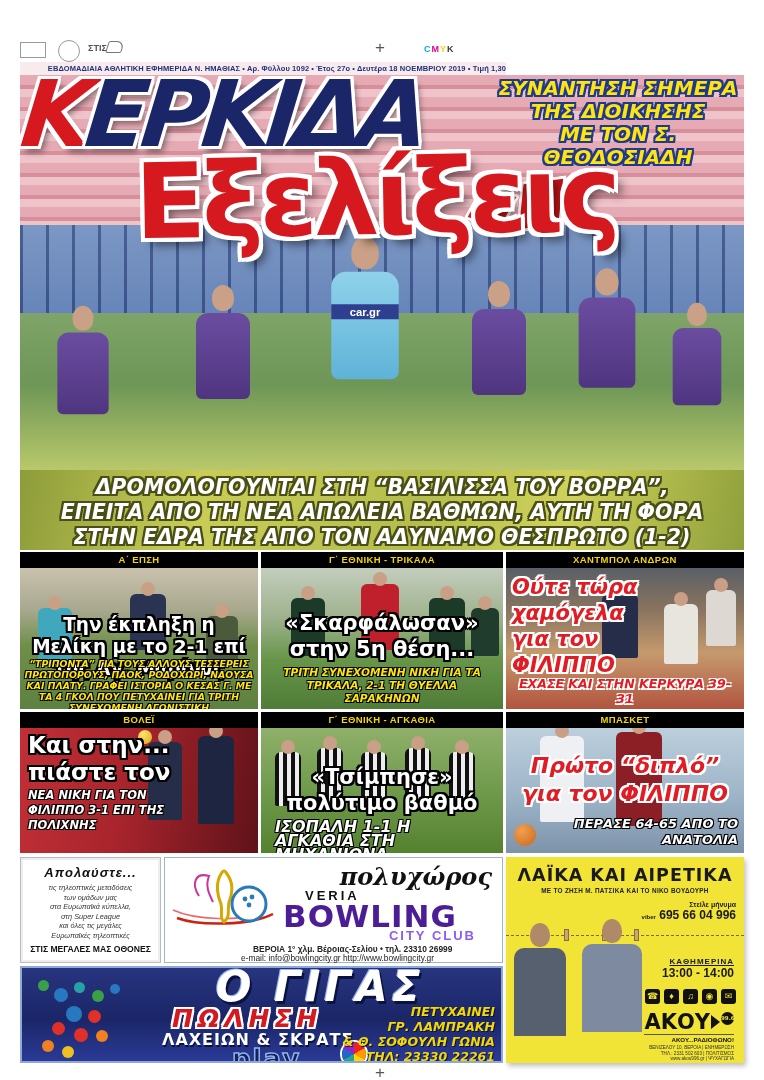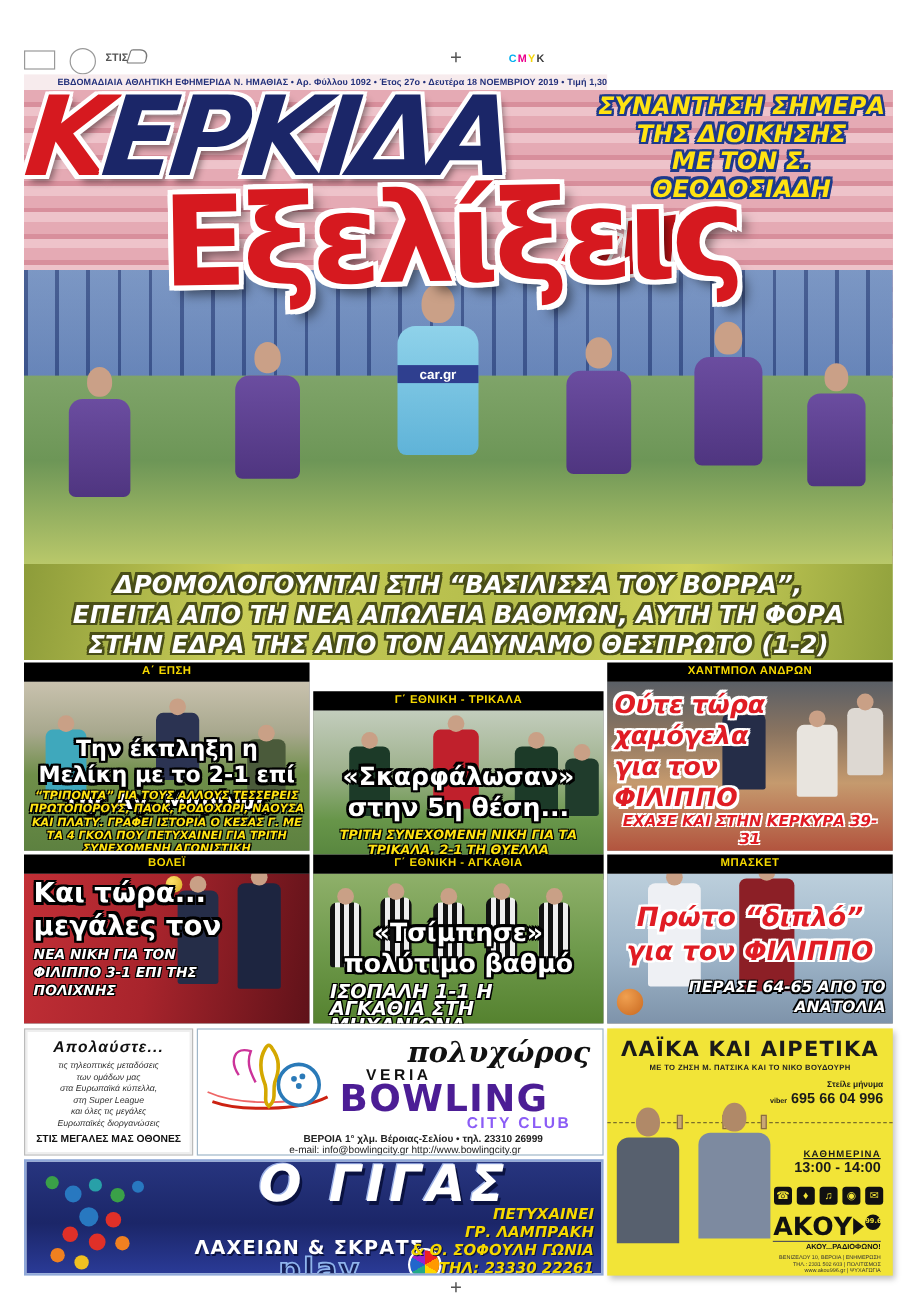--- a/index.html
+++ b/index.html
@@ -63,21 +63,21 @@
     background:linear-gradient(100deg,#8d9c3a 0%,#c9cd57 25%,#b4bd4c 55%,#cfd25a 75%,#8fa03c 100%); }
   .deck div { text-align:center; font-family:"DejaVu Sans", sans-serif; font-weight:900; font-style:italic; font-size:20.5px; line-height:25px; color:#fff;
     text-shadow:-2px -2px 0 #4a4f18,2px -2px 0 #4a4f18,-2px 2px 0 #4a4f18,2px 2px 0 #4a4f18,0 -2px 0 #4a4f18,0 2px 0 #4a4f18,-2px 0 0 #4a4f18,2px 0 0 #4a4f18; }
 
   
   .panel { position:absolute; overflow:hidden; background:#888; }
   .kicker { position:absolute; left:0; top:0; right:0; height:16px; background:#000; color:#f5d800; font-size:9.5px; font-weight:bold; text-align:center; line-height:16px; letter-spacing:.4px; z-index:5; }
   .ph { position:absolute; left:0; top:16px; right:0; bottom:0; }
 
   .panel.a { left:20px; top:552px; width:238px; height:157px; }
-  .panel.b { left:261px; top:576px; width:242px; height:157px; }
+  .panel.b { left:261px; top:552px; width:242px; height:157px; }
   .panel.c { left:506px; top:552px; width:238px; height:157px; }
   .panel.d { left:20px; top:712px; width:238px; height:141px; }
   .panel.e { left:261px; top:712px; width:242px; height:141px; }
   .panel.f { left:506px; top:712px; width:238px; height:141px; }
 
   .ph.a { background:linear-gradient(180deg,#c9c2ae 0%,#a8a88e 30%,#6f8f49 55%,#5d8140 100%); }
   .ph.b { background:linear-gradient(180deg,#c3cdbd 0%,#9fb28e 35%,#679549 65%,#4f7d38 100%); }
   .ph.c { background:linear-gradient(180deg,#5a5f66 0%,#8a7460 30%,#c59a6e 60%,#b2543e 100%); }
   .ph.d { background:linear-gradient(100deg,#c22f36 0%,#a8242c 45%,#5f1219 100%); }
   .ph.e { background:linear-gradient(180deg,#8fb06a 0%,#6f9a4c 50%,#55822f 100%); }
@@ -251,21 +251,21 @@
     <div class="pt s-red" style="left:8px;top:124px;width:222px;text-align:center;font-size:12.5px;line-height:15px;">ΕΧΑΣΕ ΚΑΙ ΣΤΗΝ ΚΕΡΚΥΡΑ 39-31</div>
   </div>
 
   <div class="panel d">
     <div class="kicker">ΒΟΛΕΪ</div>
     <div class="ph d">
       <div class="mini" style="left:128px;top:14px;width:34px;height:78px;background:#252d48"></div>
       <div class="mini" style="left:178px;top:8px;width:36px;height:88px;background:#1d2540"></div>
       <div class="ball" style="left:118px;top:2px;width:14px;height:14px;background:radial-gradient(circle at 35% 30%,#ffe26a,#d8a820)"></div>
     </div>
-    <div class="pt t-white" style="left:8px;top:20px;width:200px;font-size:23px;line-height:27px;">Και τώρα... μεγάλες τον</div>
+    <div class="pt t-white" style="left:8px;top:20px;width:200px;font-size:23px;line-height:27px;">Και στην... πιάστε τον</div>
     <div class="pt s-white" style="left:8px;top:76px;width:140px;font-size:11.5px;line-height:15px;">ΝΕΑ ΝΙΚΗ ΓΙΑ ΤΟΝ ΦΙΛΙΠΠΟ 3-1 ΕΠΙ ΤΗΣ ΠΟΛΙΧΝΗΣ</div>
   </div>
 
   <div class="panel e">
     <div class="kicker">Γ΄ ΕΘΝΙΚΗ - ΑΓΚΑΘΙΑ</div>
     <div class="ph e">
       <div class="mini" style="left:14px;top:24px;width:26px;height:54px;background:repeating-linear-gradient(90deg,#111 0 4px,#eee 4px 8px)"></div>
       <div class="mini" style="left:56px;top:20px;width:26px;height:58px;background:repeating-linear-gradient(90deg,#111 0 4px,#eee 4px 8px)"></div>
       <div class="mini" style="left:100px;top:24px;width:26px;height:54px;background:repeating-linear-gradient(90deg,#111 0 4px,#eee 4px 8px)"></div>
       <div class="mini" style="left:144px;top:20px;width:26px;height:58px;background:repeating-linear-gradient(90deg,#111 0 4px,#eee 4px 8px)"></div>
@@ -286,21 +286,21 @@
     <div class="pt s-white" style="left:60px;top:104px;width:172px;text-align:right;font-size:13px;line-height:16px;">ΠΕΡΑΣΕ 64-65 ΑΠΟ ΤΟ ΑΝΑΤΟΛΙΑ</div>
   </div>
 
   <div class="ad-tv">
     <div class="t1">Απολαύστε...</div>
     <div class="t2">τις τηλεοπτικές μεταδόσεις</div>
     <div class="t2">των ομάδων μας</div>
     <div class="t2">στα Ευρωπαϊκά κύπελλα,</div>
     <div class="t2">στη Super League</div>
     <div class="t2">και όλες τις μεγάλες</div>
-    <div class="t2">Ευρωπαϊκές διοργανώσεις</div>
+    <div class="t2">Ευρωπαϊκές τηλεοπτικές</div>
     <div class="t3">ΣΤΙΣ ΜΕΓΑΛΕΣ ΜΑΣ ΟΘΟΝΕΣ</div>
   </div>
 
   <div class="ad-bowl">
     <div class="bowl-art">
       <svg width="110" height="80" viewBox="0 0 110 80">
         <path d="M8 52 C30 60, 80 60, 104 48" stroke="#c21" stroke-width="2.5" fill="none"></path>
         <path d="M4 44 C26 54, 70 56, 96 46" stroke="#e66" stroke-width="1.5" fill="none"></path>
         <path d="M30 30 C22 18, 26 6, 40 10 C36 20, 40 28, 44 36" stroke="#c39" stroke-width="2" fill="none"></path>
         <path d="M52 8 C46 18, 48 28, 52 38 C54 46, 50 52, 55 56 C62 50, 58 44, 60 36 C64 26, 64 16, 58 8 C56 4, 54 4, 52 8 Z" fill="#fff" stroke="#d4a800" stroke-width="3"></path>
@@ -369,20 +369,21 @@
       <div class="dot" style="left:88px;top:16px;width:10px;height:10px;background:#2878c0"></div>
       <div class="dot" style="left:44px;top:38px;width:16px;height:16px;background:#2878c0"></div>
       <div class="dot" style="left:66px;top:42px;width:13px;height:13px;background:#e03028"></div>
       <div class="dot" style="left:30px;top:54px;width:13px;height:13px;background:#e03028"></div>
       <div class="dot" style="left:52px;top:60px;width:14px;height:14px;background:#e03028"></div>
       <div class="dot" style="left:74px;top:62px;width:12px;height:12px;background:#f08020"></div>
       <div class="dot" style="left:20px;top:72px;width:12px;height:12px;background:#f08020"></div>
       <div class="dot" style="left:40px;top:78px;width:12px;height:12px;background:#f0c020"></div>
     </div>
     <div class="gigas">Ο ΓΙΓΑΣ</div>
+    <div class="polisi">ΠΩΛΗΣΗ</div>
     <div class="laxeion">ΛΑΧΕΙΩΝ &amp; ΣΚΡΑΤΣ</div>
     <div class="playlogo">play</div>
     <div class="swirl"></div>
     <div class="lotto-right">
       <div>ΠΕΤΥΧΑΙΝΕΙ</div>
       <div>ΓΡ. ΛΑΜΠΡΑΚΗ</div>
       <div>&amp; Θ. ΣΟΦΟΥΛΗ ΓΩΝΙΑ</div>
       <div>ΤΗΛ: 23330 22261</div>
     </div>
   </div>

